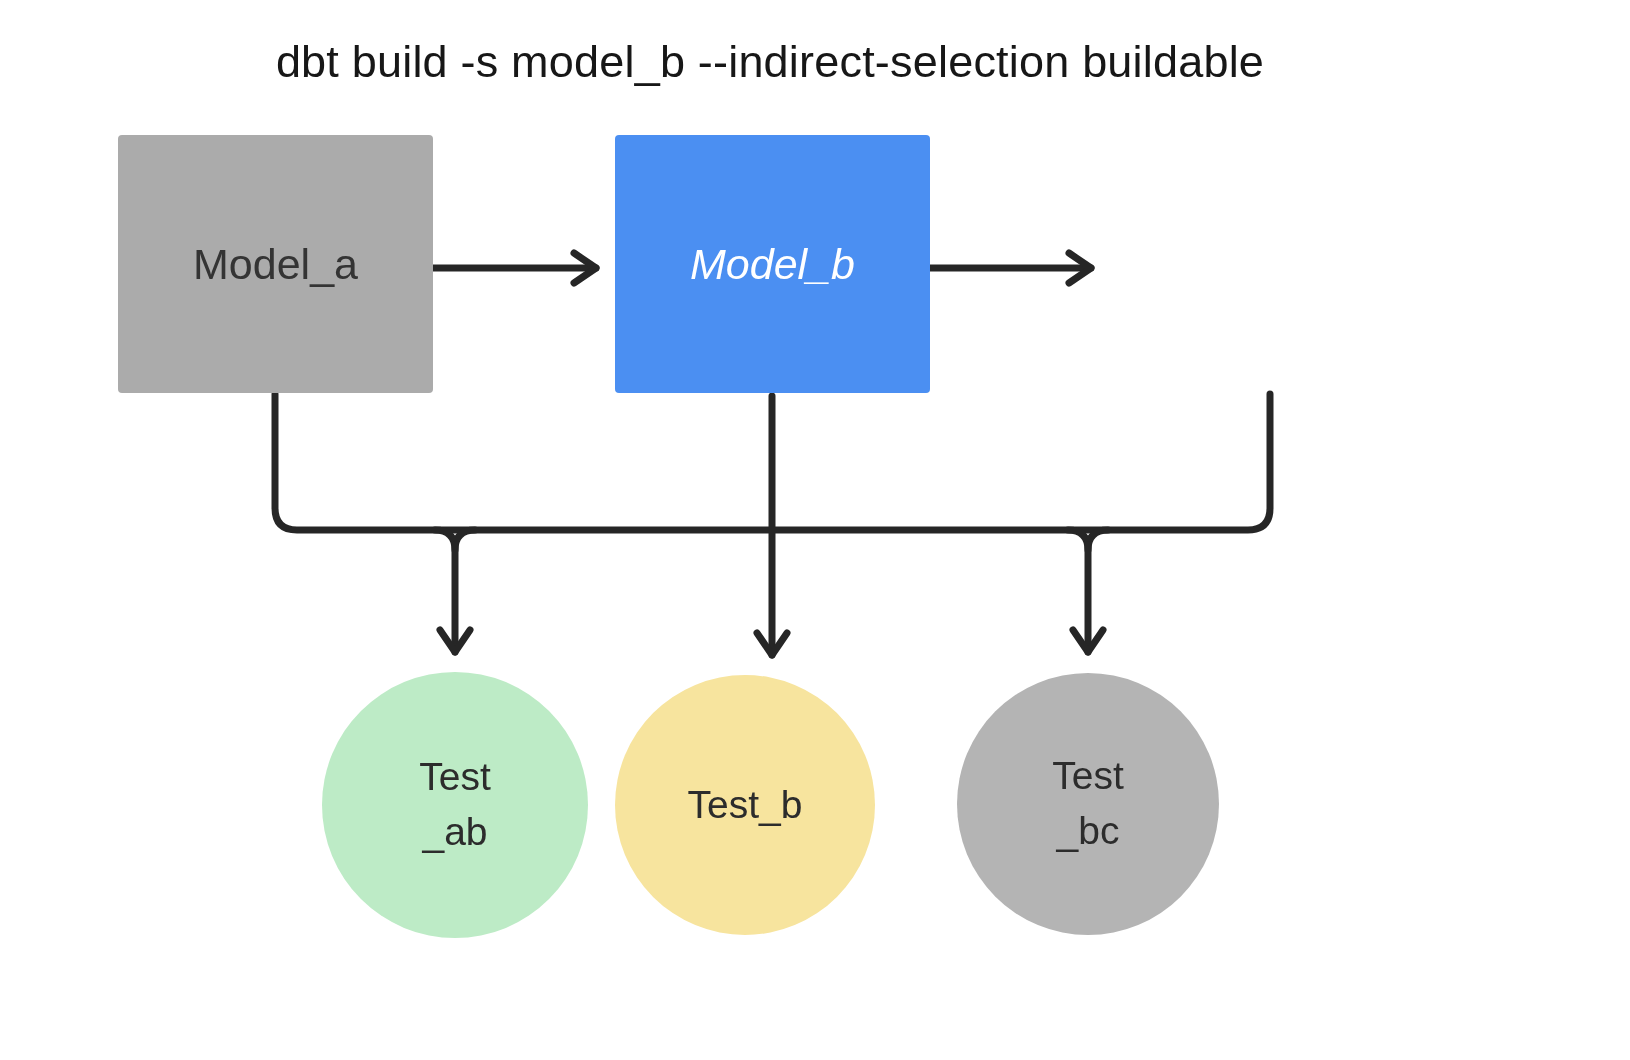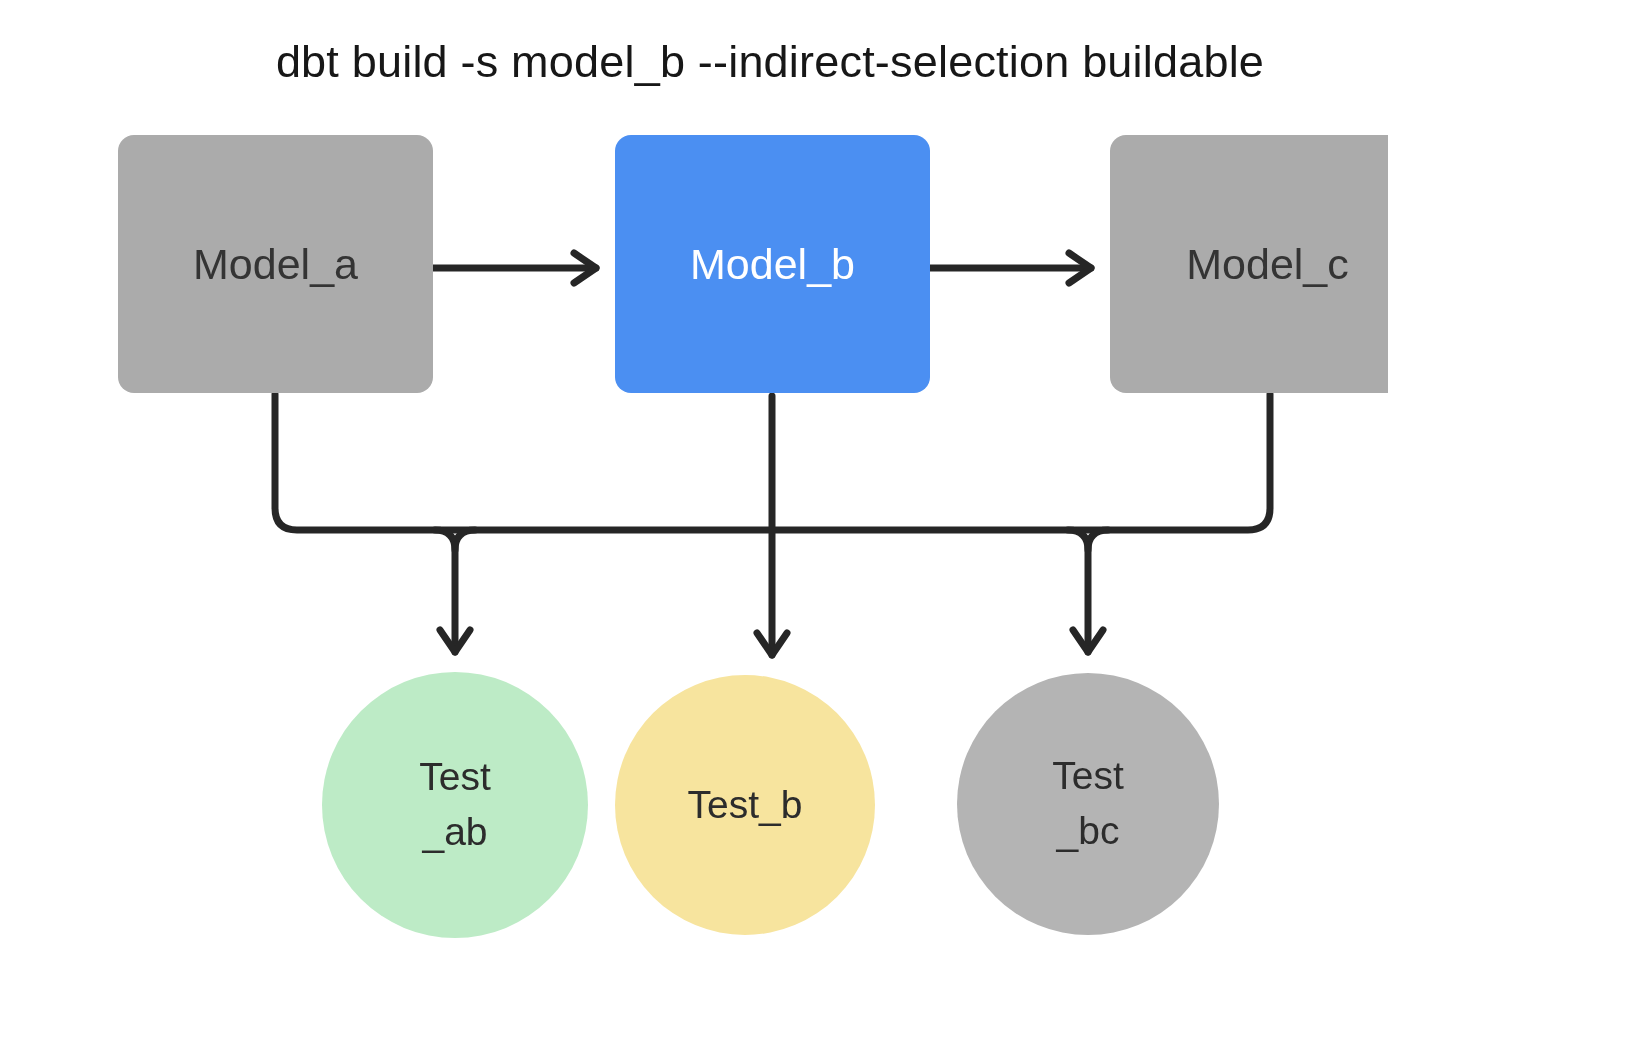--- a/index.html
+++ b/index.html
@@ -36,26 +36,26 @@
   .node {
     position: absolute;
     display: flex;
     align-items: center;
     justify-content: center;
     text-align: center;
   }
   .model {
     width: 315px;
     height: 258px;
-    border-radius: 16px;
+    border-radius: 4px;
     font-size: 43px;
     font-weight: 400;
   }
   .model.gray  { background: #ababab; color: #343434; }
-  .model.blue  { background: #4b8ff2; color: #ffffff; }
+  .model.blue  { background: #4b8ff2; color: #ffffff; font-style: italic; }
   .test {
     border-radius: 50%;
     flex-direction: column;
     font-size: 39px;
     font-weight: 400;
     line-height: 1.4;
     color: #2c2c2c;
   }
   .test.green  { background: #bdebc6; }
   .test.yellow { background: #f7e49e; }
@@ -98,23 +98,20 @@
   </svg>
 
   <div id="model-a" class="node model gray">
     <span>Model_a</span>
   </div>
 
   <div id="model-b" class="node model blue">
     <span>Model_b</span>
   </div>
 
-  <div id="model-c" class="node model gray">
-    <span>Model_c</span>
-  </div>
 
   <div id="test-ab" class="node test green">
     <span>Test</span>
     <span>_ab</span>
   </div>
 
   <div id="test-b" class="node test yellow">
     <span>Test_b</span>
     <span></span>
   </div>

